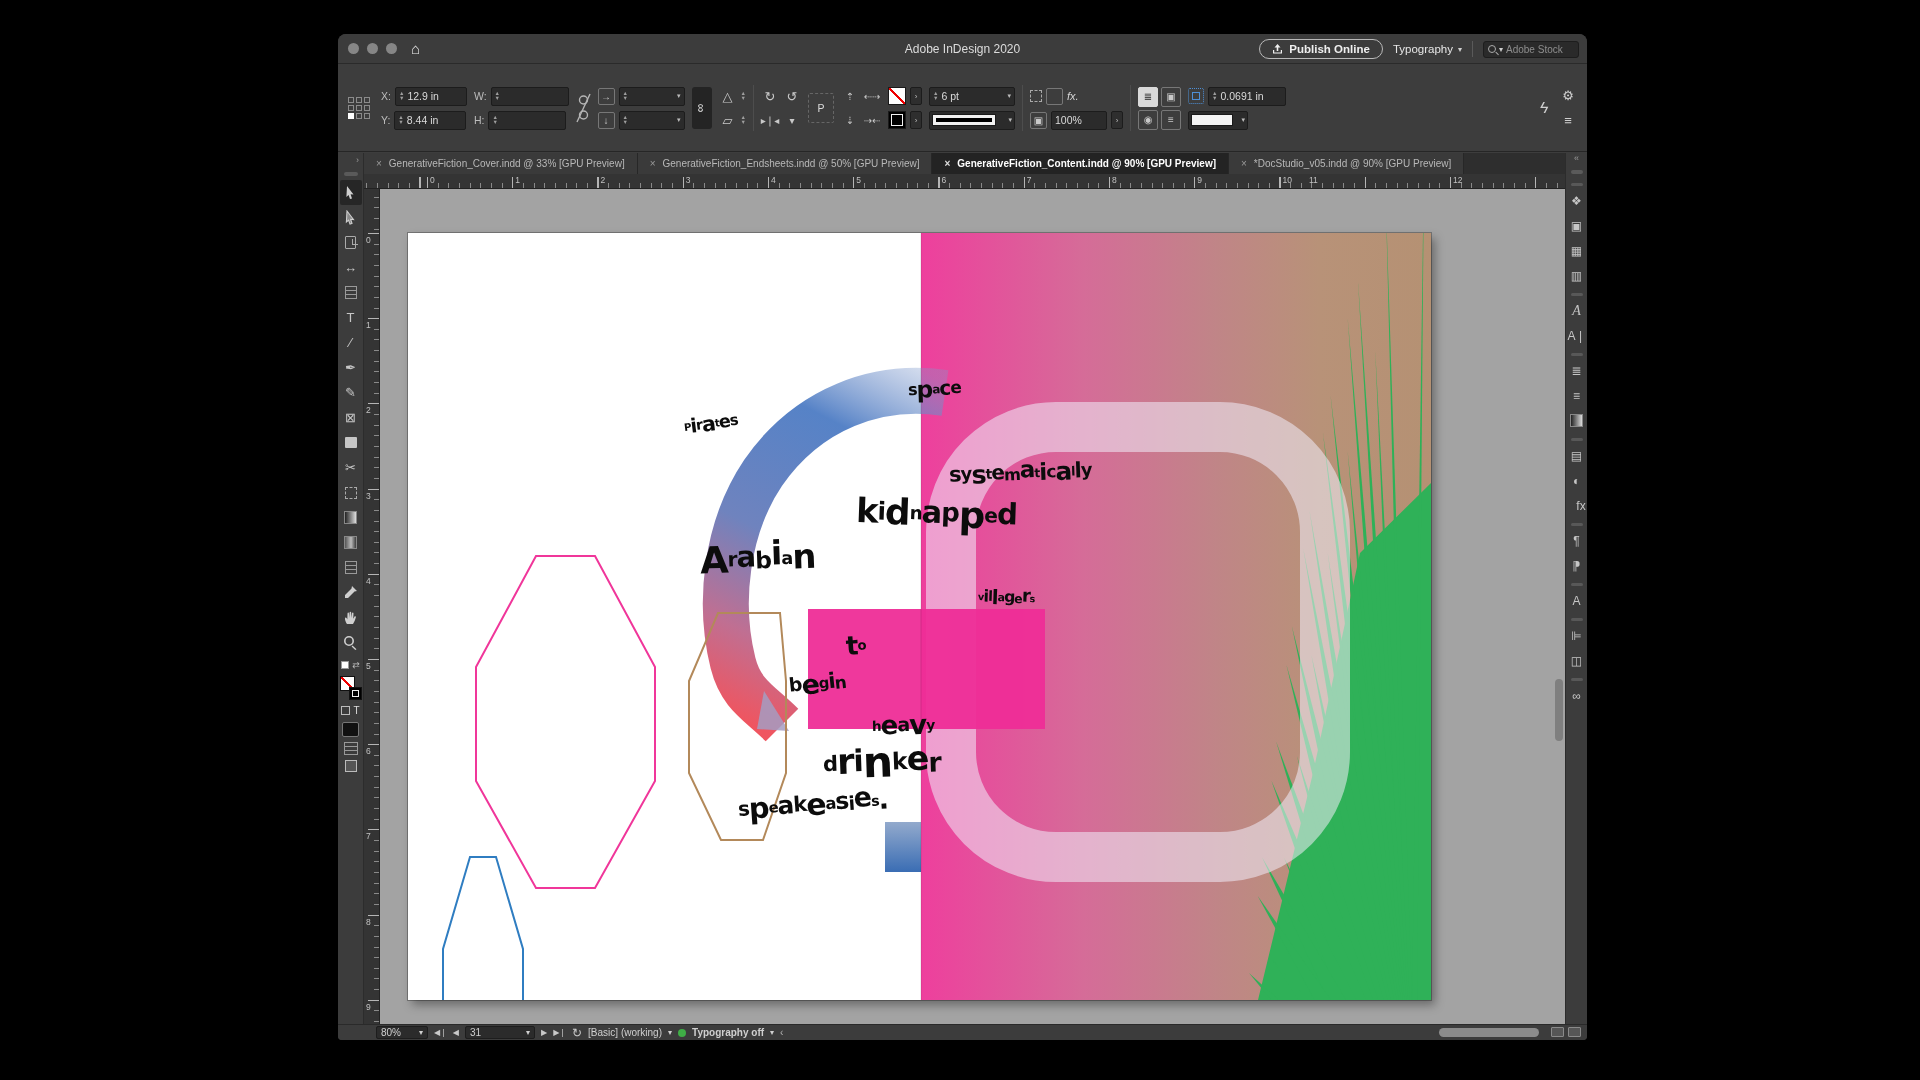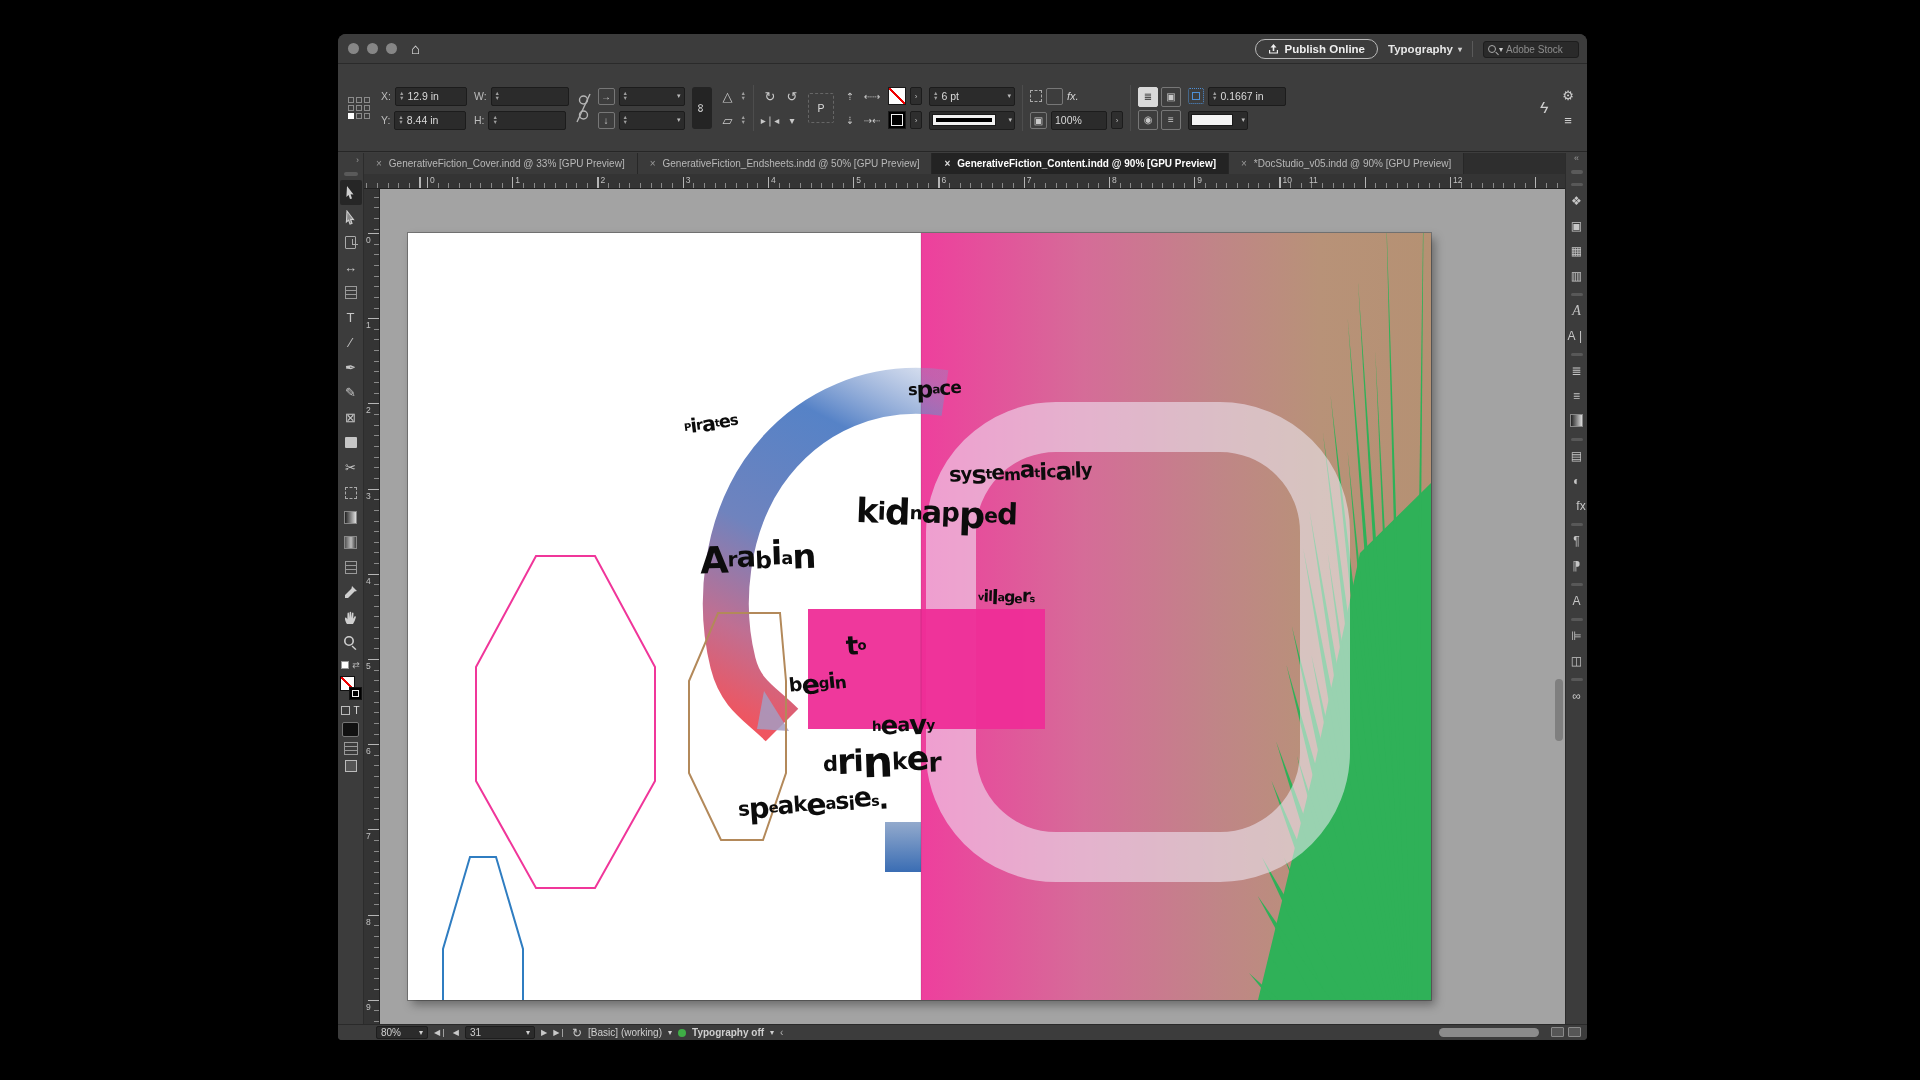--- a/index.html
+++ b/index.html
@@ -11,21 +11,21 @@
   
   .titlebar{position:absolute;left:0;top:0;right:0;height:30px;background:#3c3c3c;border-bottom:1px solid #2a2a2a;
     display:flex;align-items:center;}
   .lights{display:flex;gap:8px;margin-left:10px;}
   .light{width:11px;height:11px;border-radius:50%;background:#868686;}
   .home-ic{color:#e8e8e8;font-size:15px;margin-left:14px;line-height:1;}
   .wtitle{position:absolute;left:0;right:0;text-align:center;color:#dcdcdc;font-size:12px;pointer-events:none;}
   .tb-right{position:absolute;right:8px;top:0;height:30px;display:flex;align-items:center;gap:10px;}
   .publish{display:flex;align-items:center;gap:6px;height:20px;padding:0 12px;border:1px solid #b9b9b9;border-radius:11px;
     background:transparent;color:#efefef;font-size:11.5px;font-weight:bold;font-family:inherit;}
-  .ws{display:flex;align-items:center;gap:5px;color:#e6e6e6;font-size:11.5px;font-weight:bold;}
+  .ws{display:flex;align-items:center;gap:5px;color:#e6e6e6;font-size:11.5px;font-weight:normal;}
   .chev{font-size:8px;color:#cfcfcf;}
   .tbsep{width:1px;height:16px;background:#5a5a5a;}
   .stock{display:flex;align-items:center;gap:3px;width:96px;height:17px;background:#2a2a2a;border:1px solid #1d1d1d;
     border-radius:3px;padding:0 4px;color:#8e8e8e;font-size:10px;}
   .mag{width:8px;height:8px;border:1.4px solid #aaa;border-radius:50%;position:relative;flex:none;}
   .mag:after{content:"";position:absolute;width:4px;height:1.4px;background:#aaa;left:6px;top:7px;transform:rotate(45deg);}
   
   .cpanel{position:absolute;left:0;top:31px;right:0;height:87px;background:#3d3d3d;border-bottom:1px solid #262626;
     display:flex;align-items:center;padding:0 6px;gap:7px;color:#c9c9c9;}
   .cpcol{display:flex;flex-direction:column;gap:4px;}
@@ -135,20 +135,21 @@
 <div class="desktop">
   <div class="window">
 
     <div class="titlebar">
       <div class="lights">
         <span class="light"></span>
         <span class="light"></span>
         <span class="light"></span>
       </div>
       <span class="home-ic">⌂</span>
+      <div class="wtitle">Adobe InDesign 2020</div>
       <div class="tb-right">
         <button class="publish">
           <svg width="11" height="11" viewBox="0 0 11 11">
               <path d="M5.5 0 L8.5 3.4 L6.3 3.4 L6.3 7 L4.7 7 L4.7 3.4 L2.5 3.4 Z M1 6 L1 9.6 L10 9.6 L10 6 L8.8 6 L8.8 8.5 L2.2 8.5 L2.2 6 Z" fill="#efefef"></path>
             </svg>
           <span>Publish Online</span>
         </button>
         <div class="ws">
           <span>Typography</span>
           <span class="chev">▾</span>
@@ -311,21 +312,21 @@
         <span class="icbox on">≣</span>
         <span class="icbox">▣</span>
         <span class="icbox">◉</span>
         <span class="icbox">≡</span>
       </div>
       <div class="cpcol">
         <div class="cprow">
           <span class="blueproxy"></span>
           <div class="fld" style="width:78px">
             <span class="stp" style="font-size: 5.5px;">▲<br>▼</span>
-            <span class="val">0.1667 in</span>
+            <span class="val">0.0691 in</span>
           </div>
         </div>
         <div class="cprow">
           <div class="fld" style="width:60px;padding:0 2px">
             <span class="strokeline" style="width:42px;background:#f4f4f4"></span>
             <span class="ddchev">▾</span>
           </div>
         </div>
       </div>
       <div class="boltcol">

